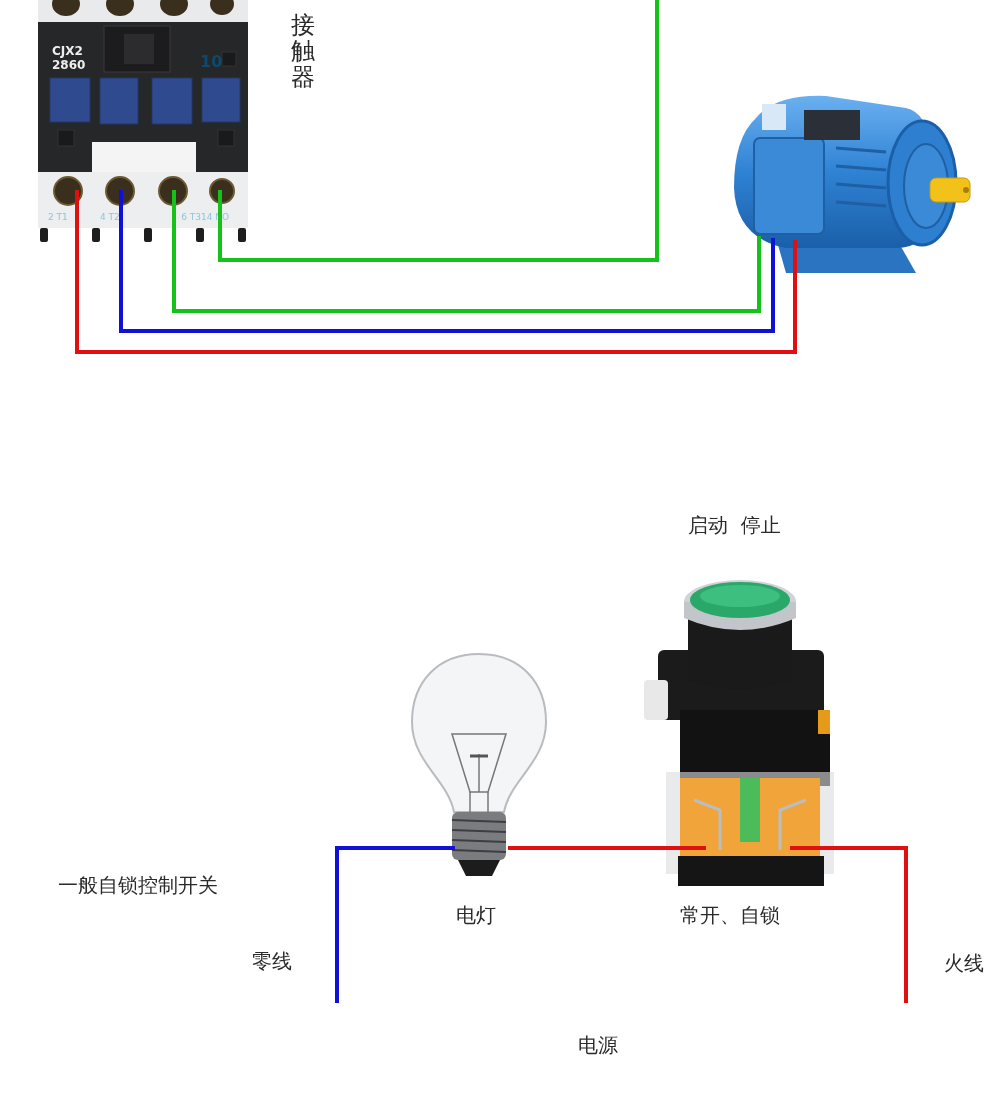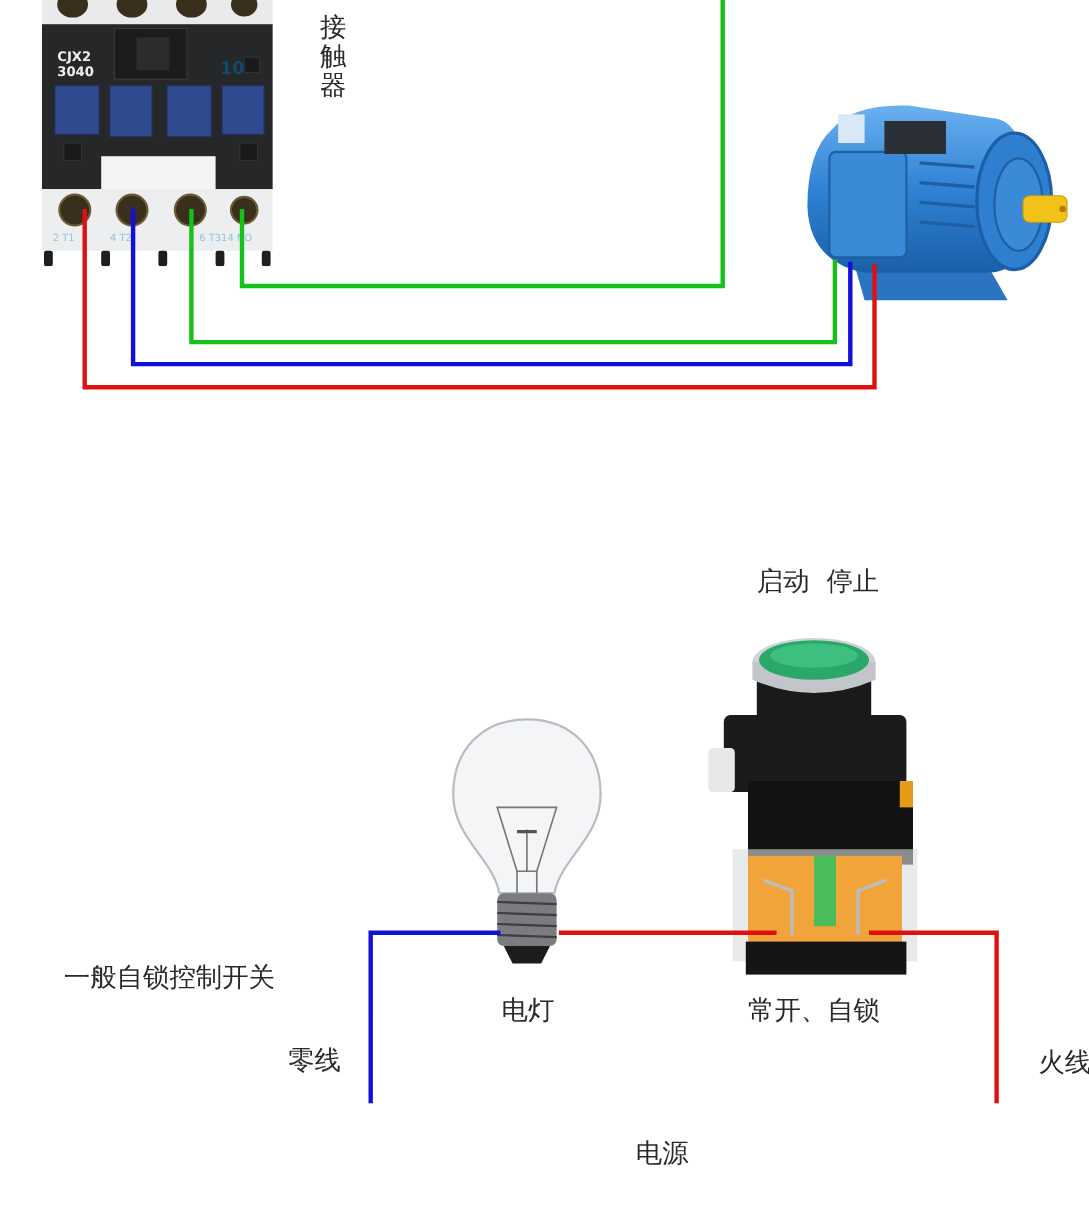--- a/index.html
+++ b/index.html
@@ -1,20 +1,20 @@
 <!DOCTYPE html>
 <html><head>
 <meta charset="utf-8">
 <style>
   html, body { margin: 0; padding: 0; background: #ffffff; }
   body { width: 990px; height: 1107px; position: relative; overflow: hidden;
          font-family: "DejaVu Sans", "Liberation Sans", sans-serif; color: #222; }
   .abs { position: absolute; }
   svg.wires { position: absolute; left: 0; top: 0; }
-  .label { position: absolute; font-size: 24px; color: #2a2a2a; white-space: nowrap; }
+  .label { position: absolute; font-size: 20px; color: #2a2a2a; white-space: nowrap; }
   .vlabel { position: absolute; font-size: 24px; color: #2a2a2a; width: 30px; line-height: 26px; text-align: center; }
   .vlabel span { display: block; }
 </style>
 </head>
 <body>
 
 <div class="abs" style="left:38px; top:0; width:210px; height:242px;">
   <svg width="210" height="242" viewBox="0 0 210 242">
 
     <rect x="0" y="0" width="210" height="24" fill="#e9eaec"></rect>
@@ -52,21 +52,21 @@
     <g fill="#1e1e1e">
       <rect x="2" y="228" width="8" height="14" rx="2"></rect>
       <rect x="54" y="228" width="8" height="14" rx="2"></rect>
       <rect x="106" y="228" width="8" height="14" rx="2"></rect>
       <rect x="158" y="228" width="8" height="14" rx="2"></rect>
       <rect x="200" y="228" width="8" height="14" rx="2"></rect>
     </g>
   </svg>
   <div class="abs" style="left:14px; top:44px; color:#eee; font-size:12px; font-weight:bold; line-height:14px;">
     <div>CJX2</div>
-    <div>3040</div>
+    <div>2860</div>
   </div>
   <div class="abs" style="left:162px; top:52px; color:#0c4a6e; font-size:16px; font-weight:bold;">10</div>
   <div class="abs" style="left:10px; top:212px; width:200px; font-size:9px; color:#8fc4e0; display:flex;">
     <span style="width:52px;">2 T1</span>
     <span style="width:53px;">4 T2</span>
     <span style="width:48px;text-align:right;">6 T3</span>
     <span>14 NO</span>
   </div>
 </div>
 
@@ -169,15 +169,15 @@
 
 <svg class="wires" width="990" height="1107" style="pointer-events:none;">
   <polyline points="337,1003 337,848 455,848" fill="none" stroke="#1010d8" stroke-width="4"></polyline>
   <polyline points="508,848 706,848" fill="none" stroke="#e01010" stroke-width="4"></polyline>
   <polyline points="790,848 906,848 906,1003" fill="none" stroke="#e01010" stroke-width="4"></polyline>
 </svg>
 
 <div class="label" style="left:58px; top:872px;">一般自锁控制开关</div>
 <div class="label" style="left:456px; top:902px;">电灯</div>
 <div class="label" style="left:680px; top:902px;">常开、自锁</div>
-<div class="label" style="left:262px; top:948px;">零线</div>
+<div class="label" style="left:252px; top:948px;">零线</div>
 <div class="label" style="left:920px; top:950px;margin-left:24px;">火线</div>
 <div class="label" style="left:578px; top:1020px;margin-top:12px;">电源</div>
 
 </body></html>

